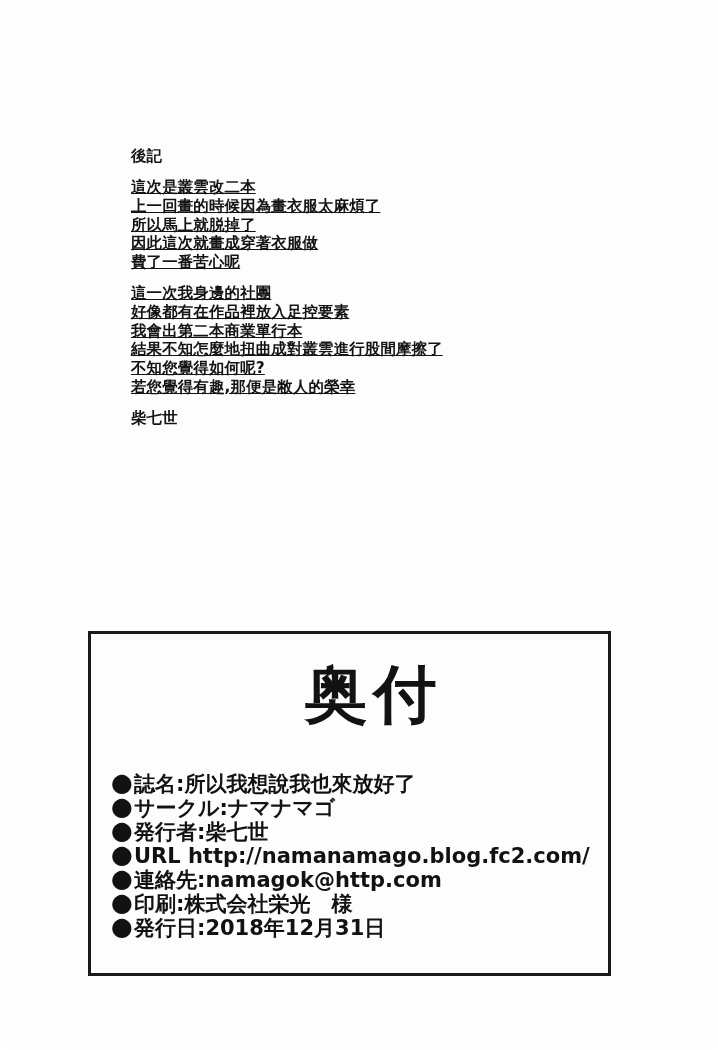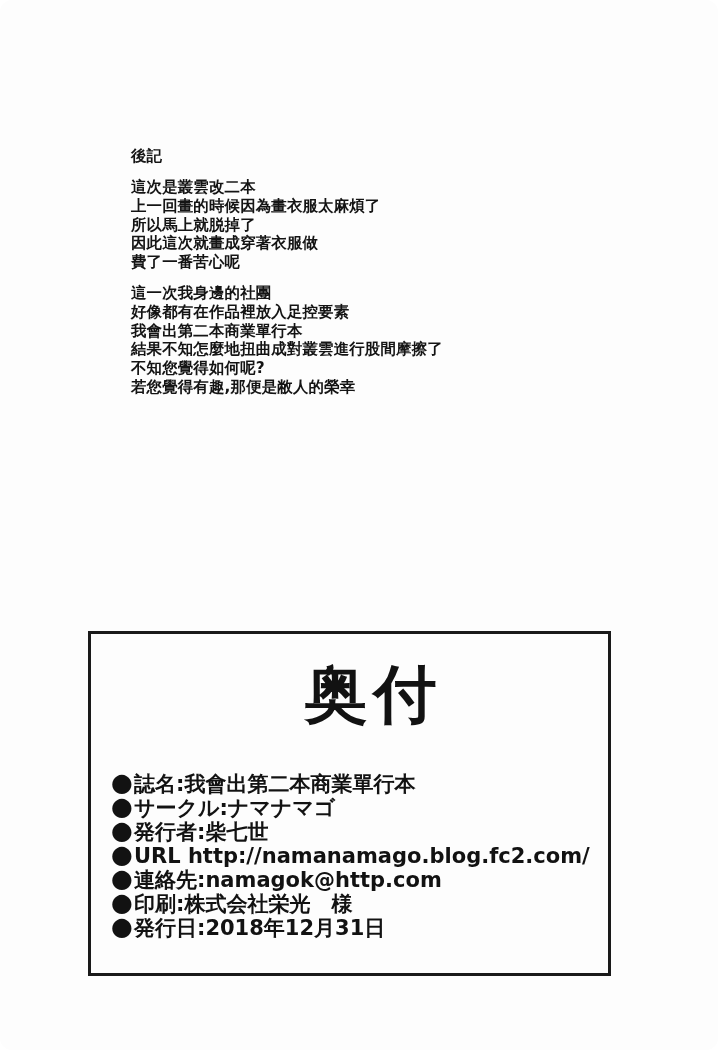--- a/index.html
+++ b/index.html
@@ -37,20 +37,21 @@
   }
   .aw-title {
     margin: 0;
     font-size: 15.4px;
     line-height: 18.7px;
     font-weight: 700;
   }
   .aw-para {
     margin: 12.5px 0 0 0;
     white-space: pre-line;
+    text-decoration: underline;
   }
   .aw-sign {
     margin: 12.5px 0 0 0;
   }
 
   
   .colophon {
     position: absolute;
     left: 88px;
     top: 631px;
@@ -112,29 +113,30 @@
 因此這次就畫成穿著衣服做
 費了一番苦心呢</p>
         <p class="aw-para">這一次我身邊的社團
 好像都有在作品裡放入足控要素
 我會出第二本商業單行本
 結果不知怎麼地扭曲成對叢雲進行股間摩擦了
 不知您覺得如何呢?
 若您覺得有趣,那便是敝人的榮幸</p>
       </div>
 
+    <p class="aw-sign">柴七世</p>
   </section>
 
   <section class="colophon">
     <h1 class="cp-title">奥付</h1>
 
     <div class="cp-entries">
         <div class="cp-entry">
         <span class="cp-bullet">●</span>
-        <span class="cp-text">誌名:我會出第二本商業單行本</span>
+        <span class="cp-text">誌名:所以我想說我也來放好了</span>
       </div>
         <div class="cp-entry">
         <span class="cp-bullet">●</span>
         <span class="cp-text">サークル:ナマナマゴ</span>
       </div>
         <div class="cp-entry">
         <span class="cp-bullet">●</span>
         <span class="cp-text">発行者:柴七世</span>
       </div>
         <div class="cp-entry">

